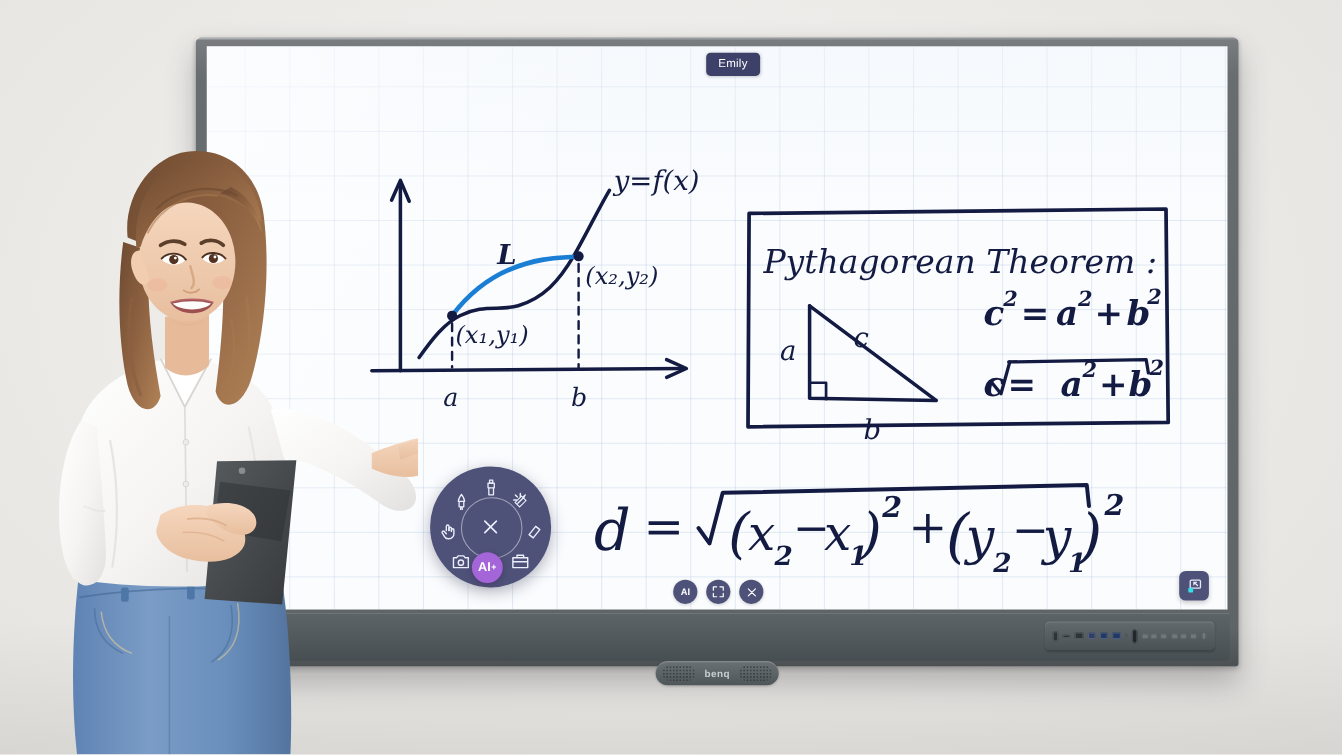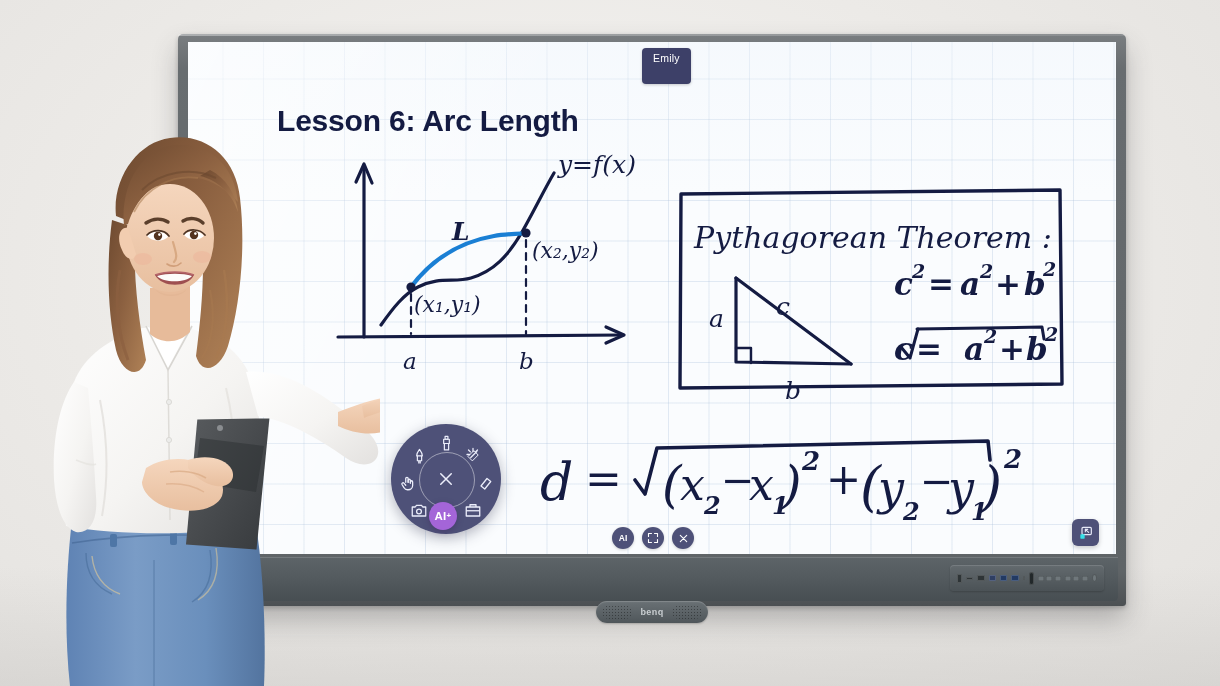--- a/index.html
+++ b/index.html
@@ -53,21 +53,21 @@
   #screenglare{
     position:absolute;inset:0;pointer-events:none;
     background:linear-gradient(115deg, rgba(255,255,255,.55) 0%, rgba(255,255,255,0) 34%),
                linear-gradient(to bottom, rgba(240,246,252,.45), rgba(255,255,255,0) 30%);
   }
   
   #user-badge{
     position:absolute;left:454px;top:6px;
     background:#3d4068;color:#fff;
     font-size:10.5px;letter-spacing:.2px;
-    padding:4px 11px 20px;border-radius:4px;
+    padding:4px 11px 5px;border-radius:4px;
     box-shadow:0 1px 3px rgba(0,0,0,.2);
     z-index:12;
   }
   
   #lesson-title{
     position:absolute;left:89px;top:62px;
     font-size:30px;font-weight:bold;color:#141b42;
     letter-spacing:-.2px;
     z-index:6;
   }
@@ -178,21 +178,20 @@
 <div id="wall"></div>
 
 <div id="display">
   <div id="bezel"></div>
 
   <div id="screen">
     <div id="grid"></div>
 
     <div id="user-badge">Emily</div>
 
-    <div id="lesson-title">Lesson 6: Arc Length</div>
 
     <svg id="ink" viewBox="0 0 928 512">
       <defs>
         <style>
           .ink{fill:none;stroke:#141b42;stroke-linecap:round;stroke-linejoin:round;}
           .hw{font-family:"DejaVu Serif",serif;font-style:italic;fill:#141b42;}
         </style>
       </defs>
 
       <g>

